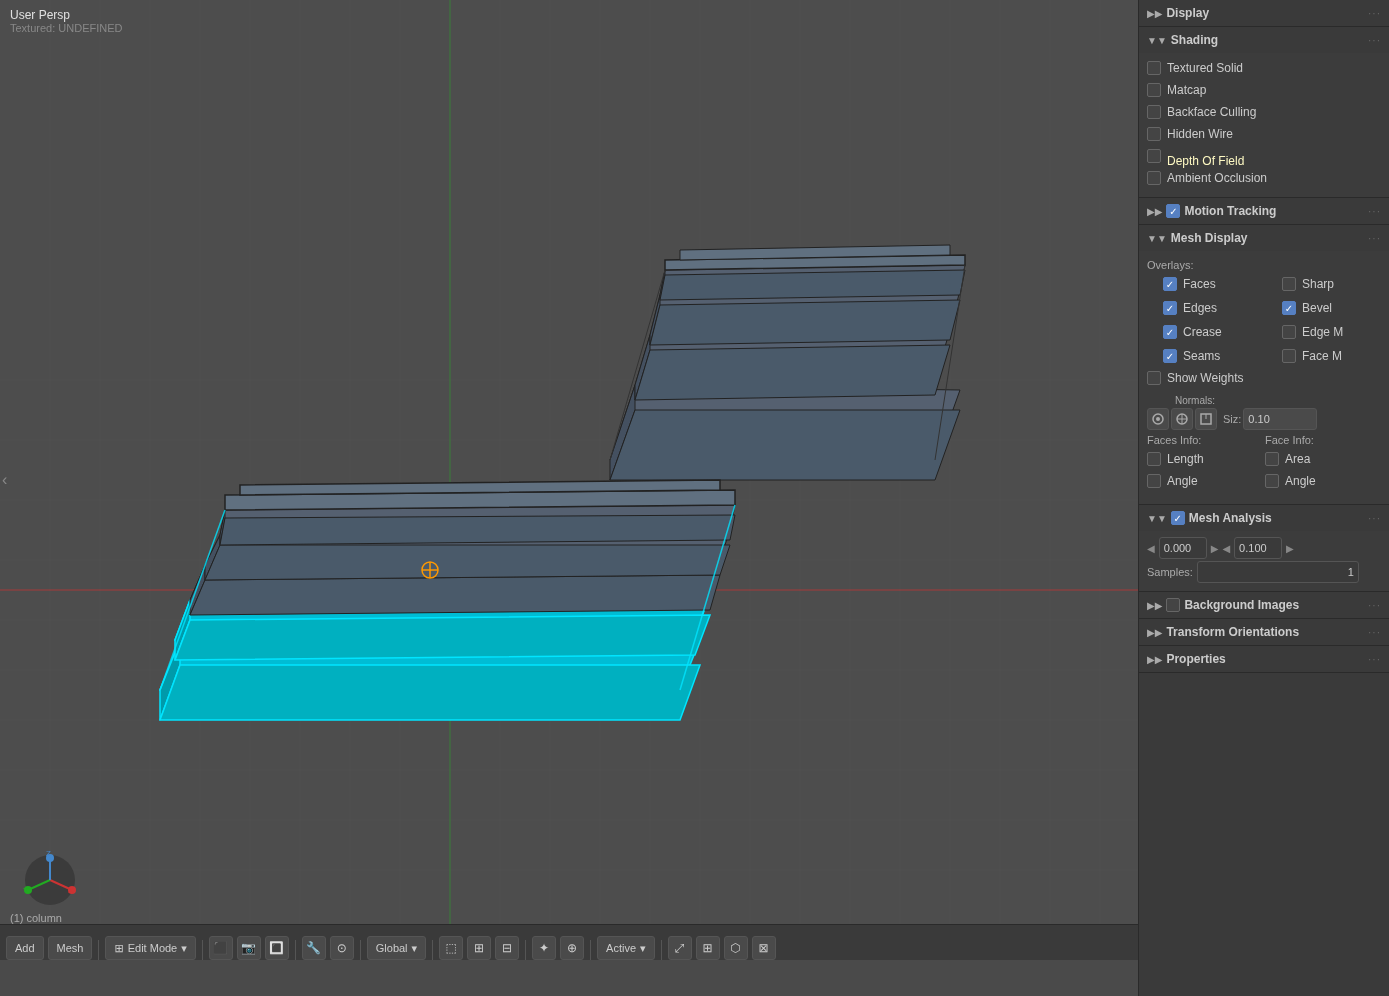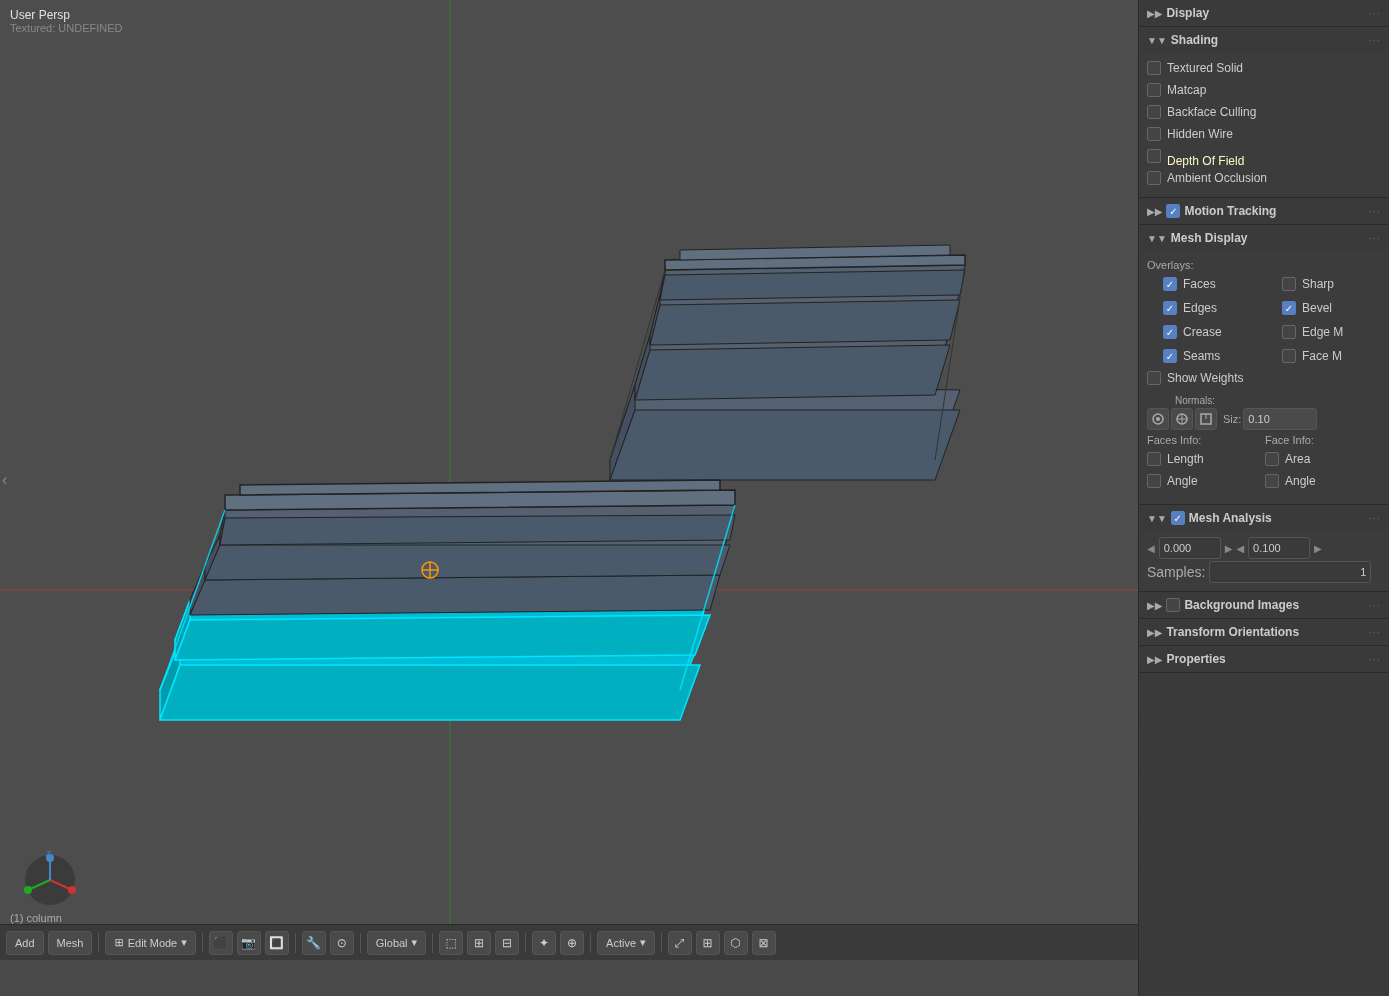--- a/index.html
+++ b/index.html
@@ -41,21 +41,21 @@
 
     
     #bottom-toolbar {
       position: absolute;
       bottom: 0; left: 0;
       width: 1138px;
       height: 36px;
       background: #3a3a3a;
       border-top: 1px solid #2a2a2a;
       display: flex;
-      align-items: center;
+      align-items: flex-end;
       padding: 0 6px;
       gap: 4px;
       z-index: 20;
     }
     .toolbar-btn {
       background: #4a4a4a;
       border: 1px solid #555;
       color: #ccc;
       padding: 2px 8px;
       font-size: 11px;
@@ -272,38 +272,38 @@
       display: flex;
       align-items: center;
       gap: 4px;
       padding: 2px 0;
     }
     .range-input {
       background: #3a3a3a;
       border: 1px solid #555;
       color: #ccc;
       font-size: 11px;
-      width: 62px;
+      width: 48px;
       height: 22px;
       padding: 0 4px;
       border-radius: 3px;
     }
     .range-arrow {
       color: #888;
       font-size: 10px;
       cursor: pointer;
     }
     .samples-row {
       display: flex;
       align-items: center;
       gap: 4px;
     }
     .samples-label {
       color: #aaa;
-      font-size: 14px;
+      font-size: 11px;
     }
     .samples-input {
       background: #3a3a3a;
       border: 1px solid #555;
       color: #ccc;
       font-size: 11px;
       width: 162px;
       height: 22px;
       padding: 0 4px;
       border-radius: 3px;

